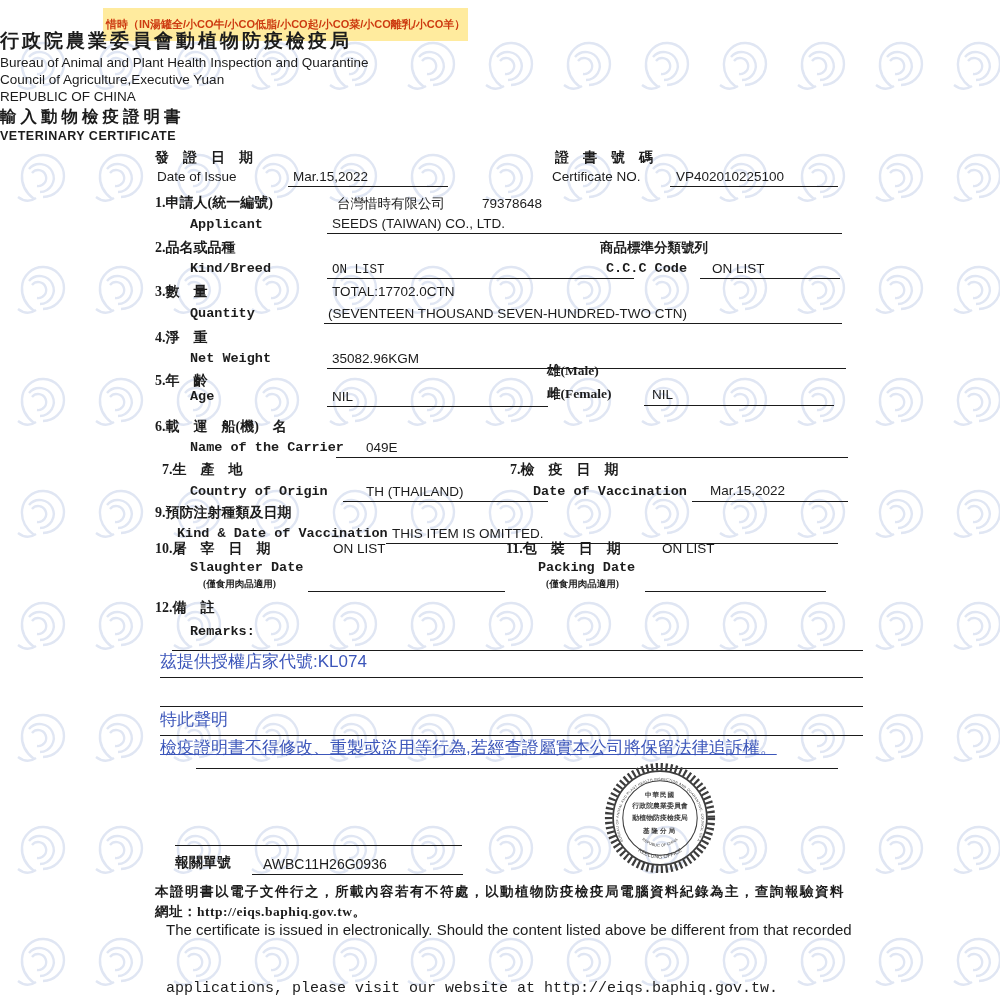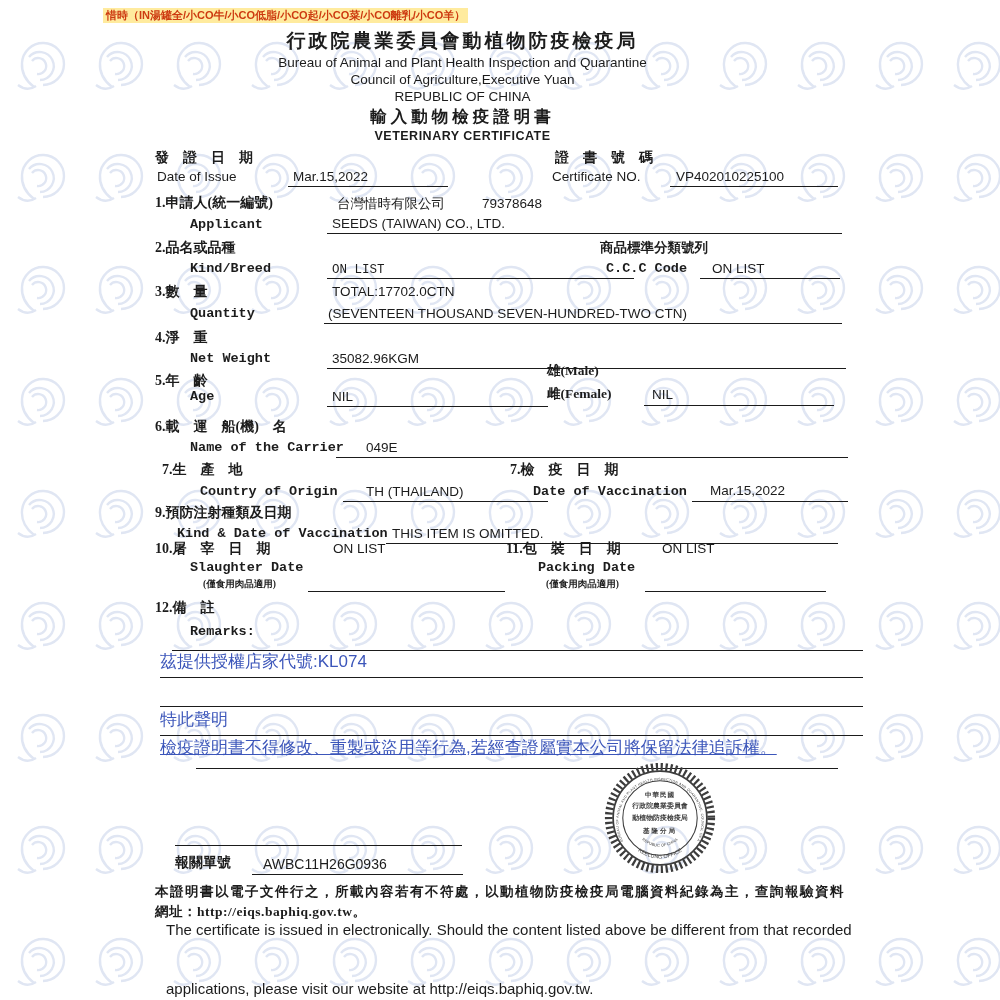--- a/index.html
+++ b/index.html
@@ -3,29 +3,29 @@
 <meta charset="utf-8">
 <style>
   :root{
     --blue:#3c56ba; --red:#cd3a10; --hl:#ffeb9e;
     --wm:#e0e6f3; --seal:#3d3d3d; --ink:#1c1c1c;
   }
   html,body{margin:0;padding:0;background:#ffffff;}
   .page{position:relative;width:1000px;height:1000px;background:#ffffff;overflow:hidden;
         font-family:"Liberation Sans",sans-serif;color:var(--ink);}
   .abs{position:absolute;white-space:nowrap;line-height:1.15;}
-  .ctr{left:0;width:925px;text-align:center;}
+  .ctr{left:0;width:925px;}
   .cjk{font-family:"Liberation Serif",serif;font-weight:bold;}
   .cjkr{font-family:"Liberation Serif",serif;font-weight:normal;}
   .mono{font-family:"Liberation Mono",monospace;font-weight:bold;}
   .monor{font-family:"Liberation Mono",monospace;font-weight:normal;}
   .val{font-family:"Liberation Sans",sans-serif;}
   .rule{position:absolute;height:0;border-top:1.6px solid #1b1b1b;}
   .blue{color:var(--blue);font-family:"Liberation Sans",sans-serif;}
-  .note-red{background:var(--hl);color:var(--red);font-size:11px;padding:1px 3px;font-weight:bold;}
+  .note-red{background:var(--hl);color:var(--red);font-size:11px;padding:10px 3px;font-weight:bold;}
   #wm-svg{position:absolute;left:0;top:0;}
   #wm-svg use{stroke:var(--wm);stroke-width:2.4;fill:none;}
   .seal{position:absolute;left:602px;top:760px;}
   .seal circle{fill:none;stroke:var(--seal);}
   .seal text{fill:var(--seal);font-family:"Liberation Sans",sans-serif;}
   .seal .sc{font-family:"Liberation Serif",serif;font-weight:bold;}
   .u{text-decoration:underline;}
 </style>
 </head>
 <body>
@@ -214,21 +214,21 @@
   <div class="abs val" style="left:652px;top:387px;font-size:13.5px;">NIL</div>
   <div class="rule" style="left:644px;top:405px;width:190px;"></div>
 
   <div class="abs cjk" style="left:155px;top:419px;font-size:14px;">6.載　運　船(機)　名</div>
   <div class="abs mono" style="left:190px;top:440px;font-size:13.5px;">Name of the Carrier</div>
   <div class="abs val" style="left:366px;top:440px;font-size:13.5px;">049E</div>
   <div class="rule" style="left:336px;top:457px;width:512px;"></div>
 
   <div class="abs cjk" style="left:162px;top:462px;font-size:14px;">7.生　產　地</div>
   <div class="abs cjk" style="left:510px;top:462px;font-size:14px;">7.檢　疫　日　期</div>
-  <div class="abs mono" style="left:200px;top:484px;font-size:13.5px;text-align:right;">Country of Origin</div>
+  <div class="abs mono" style="left:190px;top:484px;font-size:13.5px;text-align:right;">Country of Origin</div>
   <div class="abs val" style="left:366px;top:484px;font-size:13.5px;">TH (THAILAND)</div>
   <div class="rule" style="left:343px;top:501px;width:205px;"></div>
   <div class="abs mono" style="left:533px;top:484px;font-size:13.5px;">Date of Vaccination</div>
   <div class="abs val" style="left:710px;top:483px;font-size:13.5px;">Mar.15,2022</div>
   <div class="rule" style="left:692px;top:501px;width:156px;"></div>
 
   <div class="abs cjk" style="left:155px;top:505px;font-size:14px;">9.預防注射種類及日期</div>
   <div class="abs mono" style="left:177px;top:526px;font-size:13.5px;">Kind &amp; Date of Vaccination</div>
   <div class="abs val" style="left:392px;top:526px;font-size:13.5px;">THIS ITEM IS OMITTED.</div>
   <div class="rule" style="left:386px;top:543px;width:452px;"></div>
@@ -275,15 +275,15 @@
   </svg>
 
   <div class="rule" style="left:175px;top:845px;width:287px;"></div>
   <div class="abs cjk" style="left:175px;top:855px;font-size:14px;">報關單號</div>
   <div class="abs val" style="left:263px;top:856px;font-size:14px;">AWBC11H26G0936</div>
   <div class="rule" style="left:252px;top:874px;width:211px;"></div>
 
   <div class="abs cjk" style="left:155px;top:884px;font-size:13.5px;letter-spacing:1.5px;">本證明書以電子文件行之，所載內容若有不符處，以動植物防疫檢疫局電腦資料紀錄為主，查詢報驗資料</div>
   <div class="abs cjk" style="left:155px;top:904px;font-size:13.5px;letter-spacing:0.5px;">網址：http://eiqs.baphiq.gov.tw。</div>
   <div class="abs val" style="left:166px;top:921px;font-size:15px;">The certificate is issued in electronically. Should the content listed above be different from that recorded</div>
-  <div class="abs val" style="left:166px;top:980px;font-size:15px;">applications, please visit our website at http://eiqs.baphiq.gov.tw.</div>
+  <div class="abs val" style="left:166px;top:980px;font-size:15px;font-family:Liberation Mono, monospace;">applications, please visit our website at http://eiqs.baphiq.gov.tw.</div>
 
 </div>
 
 </body></html>

